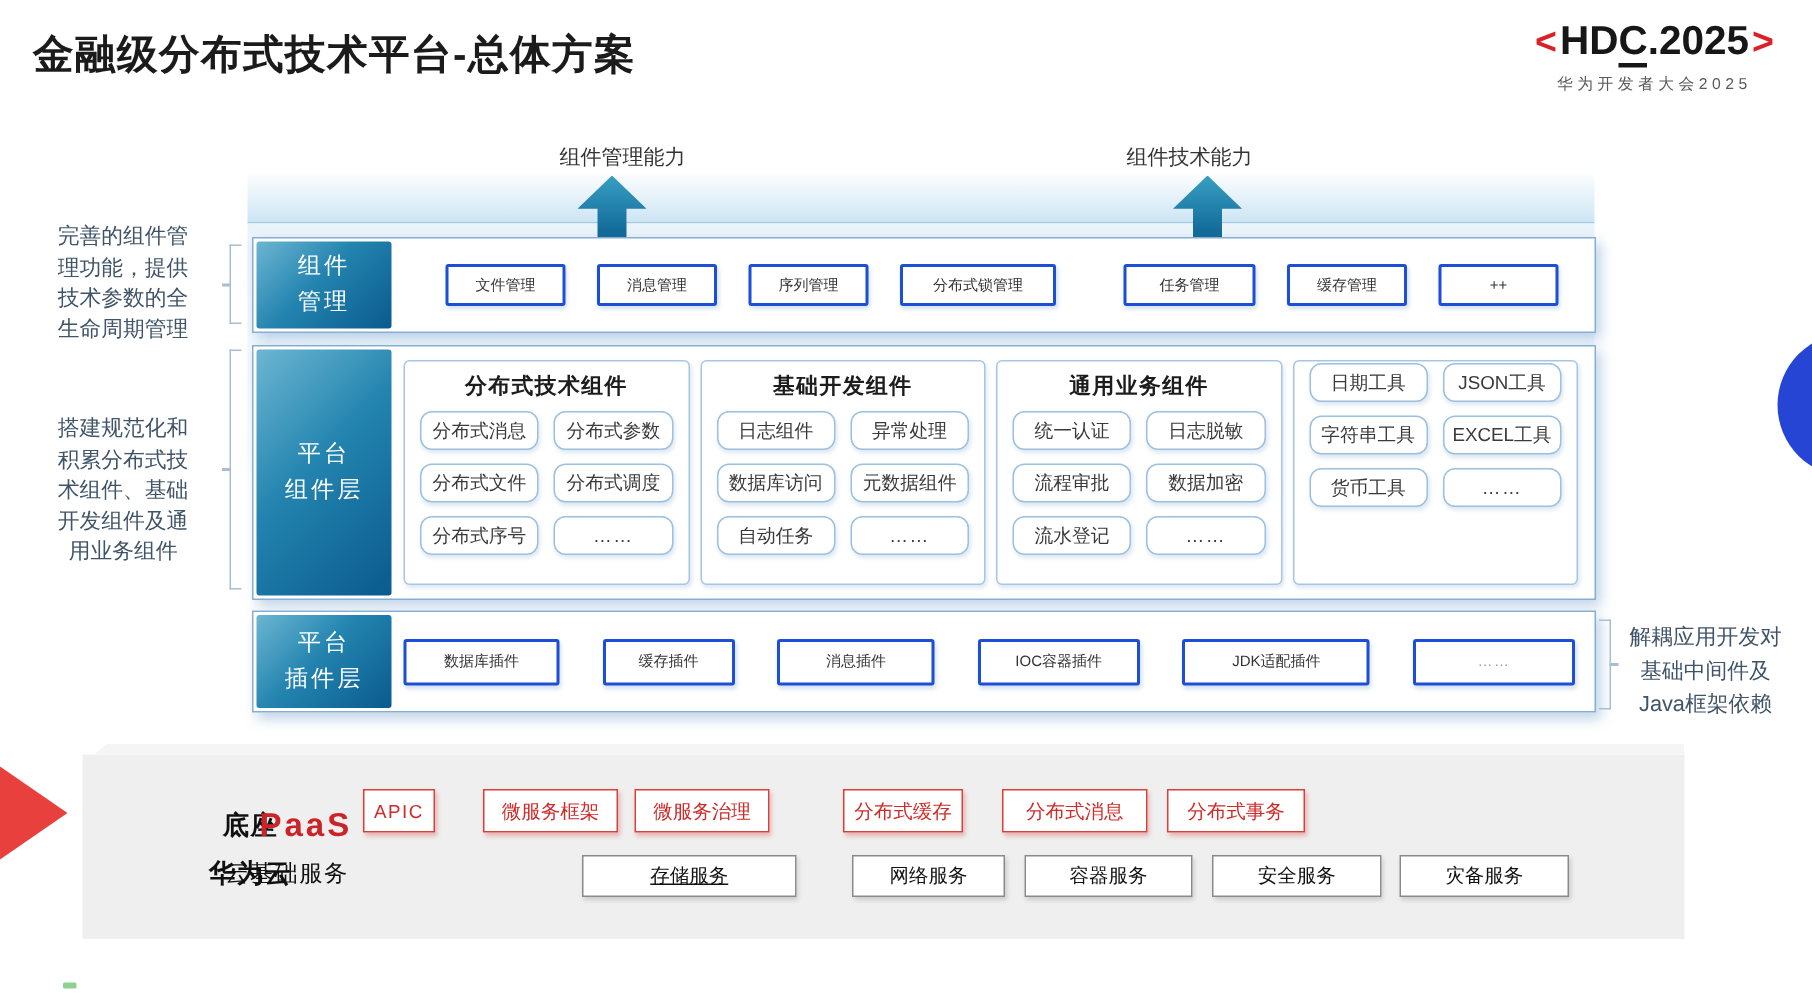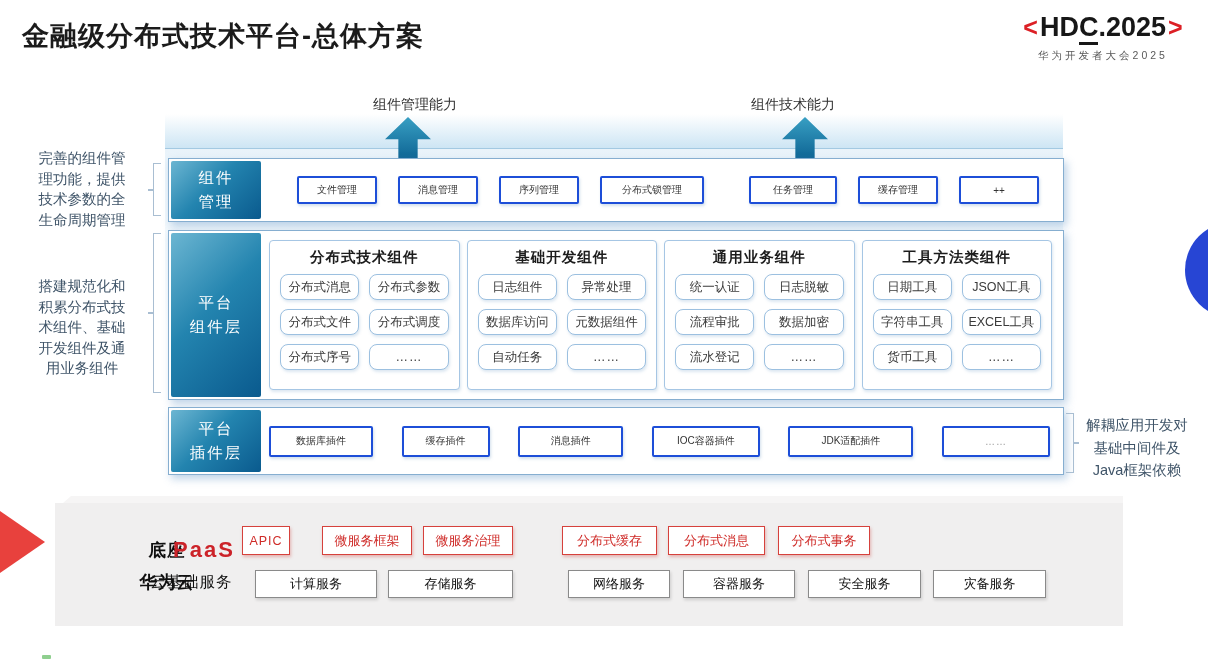--- a/index.html
+++ b/index.html
@@ -160,21 +160,20 @@
       <div class="col-grid">
         <div class="chip">统一认证</div>
         <div class="chip">日志脱敏</div>
         <div class="chip">流程审批</div>
         <div class="chip">数据加密</div>
         <div class="chip">流水登记</div>
         <div class="chip muted">……</div>
       </div>
     </div>
     <div class="col">
-      <div class="col-title">工具方法类组件</div>
       <div class="col-grid">
         <div class="chip">日期工具</div>
         <div class="chip">JSON工具</div>
         <div class="chip">字符串工具</div>
         <div class="chip">EXCEL工具</div>
         <div class="chip">货币工具</div>
         <div class="chip muted">……</div>
       </div>
     </div>
   </div>
@@ -206,27 +205,26 @@
 <div class="abs red-arrow"></div>
 <div class="abs foundation">
   <div class="abs found-label">
     <div>底座</div>
     <div>华为云</div>
   </div>
   <div class="abs paas-label">PaaS</div>
   <div class="fbox fbox-red" style="left:187px;top:23px;width:48px;letter-spacing:1px;font-size:12.5px;">APIC</div>
   <div class="fbox fbox-red" style="left:267px;top:23px;width:90px;">微服务框架</div>
   <div class="fbox fbox-red" style="left:368px;top:23px;width:90px;">微服务治理</div>
-  <div class="fbox fbox-red" style="left:507px;top:23px;width:95px;">分布式缓存</div>
+  <div class="fbox fbox-red" style="left:507px;top:23px;width:80px;">分布式缓存</div>
   <div class="fbox fbox-red" style="left:613px;top:23px;width:97px;">分布式消息</div>
   <div class="fbox fbox-red" style="left:723px;top:23px;width:92px;">分布式事务</div>
 
   <div class="abs cloudbase-label">云基础服务</div>
-  <div class="fbox fbox-gray" style="left:200px;top:67px;width:122px;">计算服务</div>
-  <div class="fbox fbox-gray" style="left:333px;top:67px;width:125px;">存储服务</div>
+  <div class="fbox fbox-gray" style="left:333px;top:67px;width:143px;text-decoration:underline;">存储服务</div>
   <div class="fbox fbox-gray" style="left:513px;top:67px;width:102px;">网络服务</div>
   <div class="fbox fbox-gray" style="left:628px;top:67px;width:112px;">容器服务</div>
   <div class="fbox fbox-gray" style="left:753px;top:67px;width:113px;">安全服务</div>
   <div class="fbox fbox-gray" style="left:878px;top:67px;width:113px;">灾备服务</div>
 </div>
 
 <div class="abs blue-circle"></div>
 <div class="abs green-speck"></div>
 
 </body></html>

